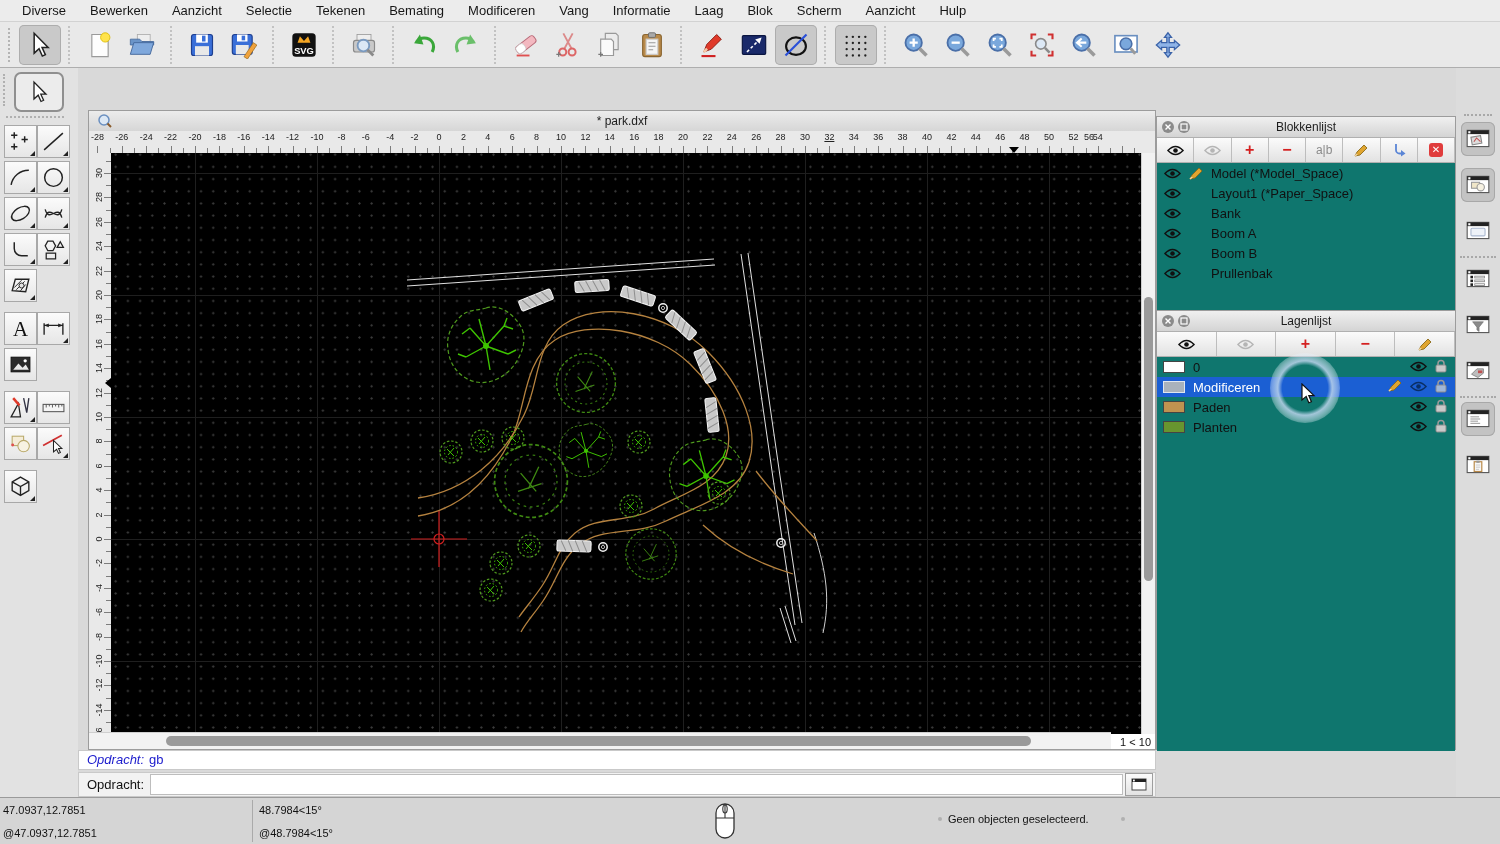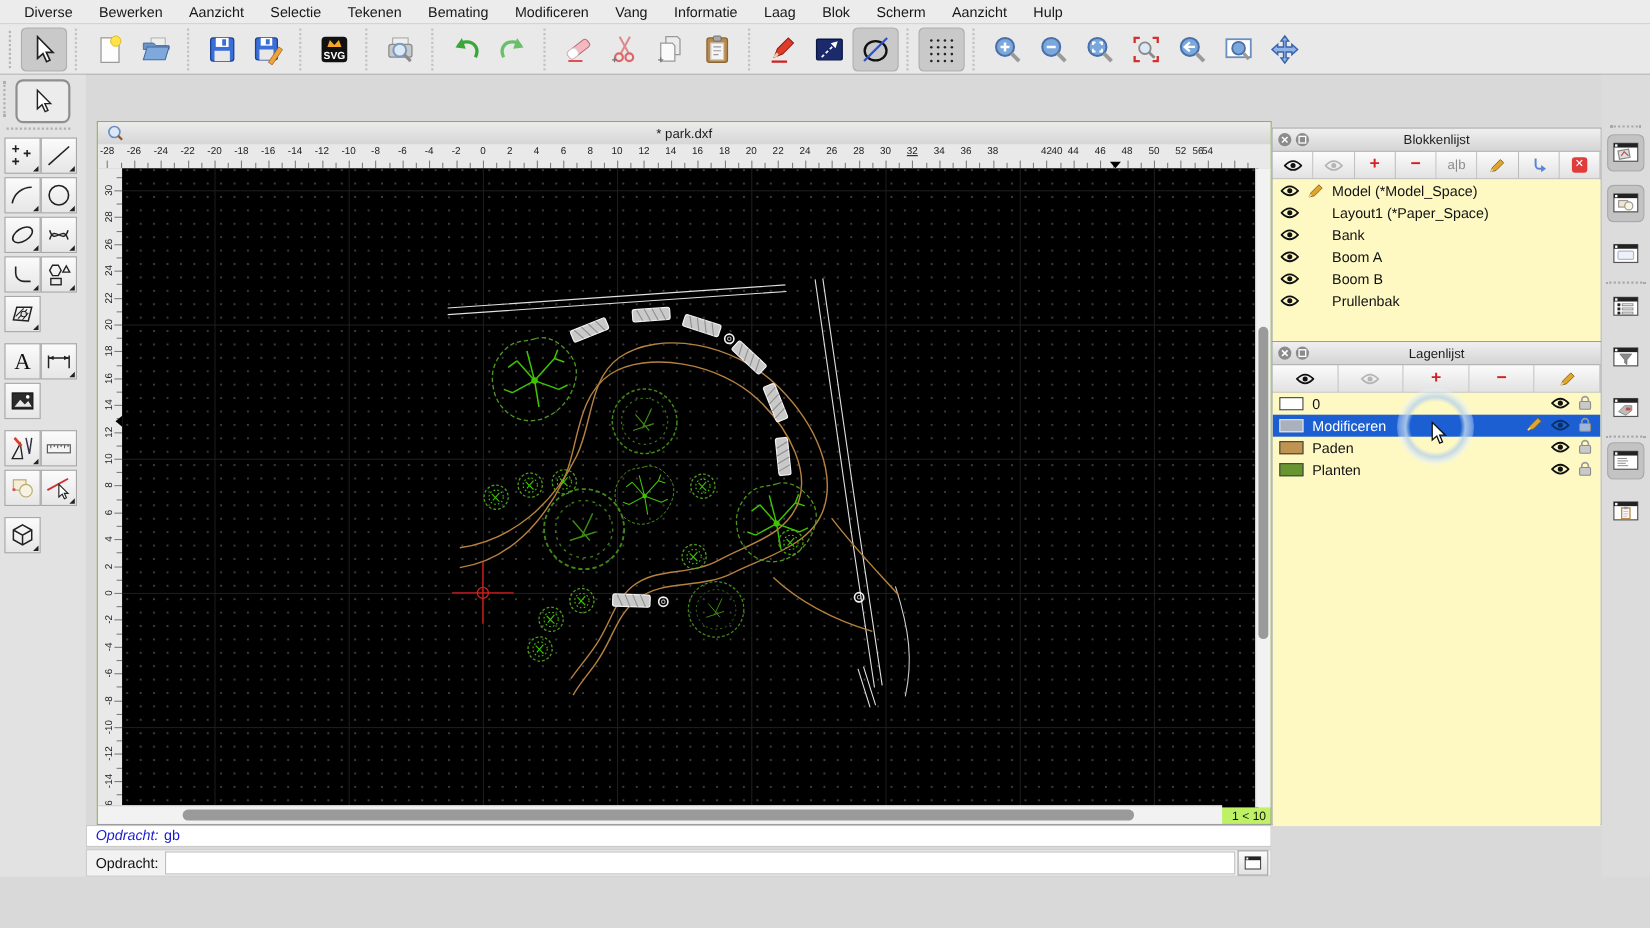--- a/index.html
+++ b/index.html
@@ -24,21 +24,21 @@
     border:2px solid #8f8f8f;border-radius:7px;display:flex;align-items:center;justify-content:center;}
   .pmain svg{width:24px;height:24px;}
   .pgrip-v{position:absolute;left:3px;top:6px;height:32px;border-left:2px dotted #b0b0b0;}
   .pgrip-h{position:absolute;left:6px;top:48px;width:58px;border-top:2px dotted #b0b0b0;}
   .pbtn{position:absolute;width:33px;height:33px;background:linear-gradient(#fbfbfb,#e6e6e6);
     border:1px solid #a8a8a8;box-sizing:border-box;display:flex;align-items:center;justify-content:center;}
   .pbtn svg{width:25px;height:25px;}
   .pbtn .fly{position:absolute;right:1px;bottom:1px;width:0;height:0;
     border-left:5px solid transparent;border-bottom:5px solid #222;}
   
-  .docwin{position:absolute;left:88px;top:110px;width:1068px;height:640px;background:#bef264;
+  .docwin{position:absolute;left:88px;top:110px;width:1068px;height:640px;background:#ffffff;
     border:1px solid #9c9c9c;box-sizing:border-box;}
   .doc-title{position:absolute;left:0;top:0;width:100%;height:20px;background:linear-gradient(#ececec,#d6d6d6);
     border-bottom:1px solid #b2b2b2;font-size:12px;color:#1c1c1c;text-align:center;line-height:20px;}
   .doc-icon{position:absolute;left:8px;top:2px;width:16px;height:16px;}
   .hruler{position:absolute;left:0;top:20px;width:1066px;height:22px;background:#e9e9e9;
     border-bottom:1px solid #bdbdbd;overflow:hidden;}
   .hnum{position:absolute;top:1px;transform:translateX(-50%);font-size:9px;color:#222;}
   .htick{position:absolute;bottom:0;width:1px;background:#7d7d7d;}
   .hmark{position:absolute;bottom:0;width:0;height:0;border-left:5px solid transparent;
     border-right:5px solid transparent;border-top:6px solid #000;}
@@ -64,21 +64,21 @@
   .scroll-label{position:absolute;right:4px;bottom:1px;font-size:11px;color:#111;}
   
   .panel{position:absolute;left:1156px;width:300px;background:#ececec;border:1px solid #9c9c9c;box-sizing:border-box;}
   .ptitle{height:20px;background:linear-gradient(#f0f0f0,#d4d4d4);border-bottom:1px solid #b0b0b0;
     position:relative;text-align:center;font-size:12px;color:#1c1c1c;line-height:20px;}
   .wbtn{position:absolute;top:4px;width:12px;height:12px;border-radius:50%;background:#8b8b8b;}
   .wbtn svg{width:12px;height:12px;display:block;}
   .pbar{display:flex;height:24px;border-bottom:1px solid #b0b0b0;}
   .pbarbtn{flex:1;background:linear-gradient(#fbfbfb,#e2e2e2);border-right:1px solid #bdbdbd;
     display:flex;align-items:center;justify-content:center;font-size:12px;}
-  .plist{background:#fef9c3;overflow:hidden;}
+  .plist{background:#0f766e;overflow:hidden;}
   .prow{height:20px;display:flex;align-items:center;font-size:13px;color:#111;}
   .prow .icn{width:18px;display:flex;justify-content:center;margin-left:6px;flex:0 0 auto;}
   .prow .sp{width:18px;margin-left:6px;flex:0 0 auto;}
   .lrow{height:20px;display:flex;align-items:center;font-size:13px;color:#111;position:relative;}
   .lrow.sel{background:#1b5fd3;color:#fff;}
   .swatch{width:22px;height:12px;border:1px solid #444;margin:0 8px 0 6px;box-sizing:border-box;flex:0 0 auto;}
   .lrow .right{position:absolute;right:8px;display:flex;gap:8px;align-items:center;}
   
   .rstrip{position:absolute;left:1456px;top:68px;width:44px;height:729px;background:#dcdcdc;}
   .rgrip{position:absolute;left:8px;top:46px;width:28px;border-top:2px dotted #a8a8a8;}
@@ -578,21 +578,21 @@
         <div class="hnum" style="left: 594px;">20</div>
         <div class="hnum" style="left: 618.4px;">22</div>
         <div class="hnum" style="left: 642.8px;">24</div>
         <div class="hnum" style="left: 667.2px;">26</div>
         <div class="hnum" style="left: 691.6px;">28</div>
         <div class="hnum" style="left: 716px;">30</div>
         <div class="hnum" style="left: 740.4px; text-decoration: underline;">32</div>
         <div class="hnum" style="left: 764.8px;">34</div>
         <div class="hnum" style="left: 789.2px;">36</div>
         <div class="hnum" style="left: 813.6px;">38</div>
-        <div class="hnum" style="left: 872px;">40</div>
+        <div class="hnum" style="left: 838px;">40</div>
         <div class="hnum" style="left: 862.4px;">42</div>
         <div class="hnum" style="left: 886.8px;">44</div>
         <div class="hnum" style="left: 911.2px;">46</div>
         <div class="hnum" style="left: 935.6px;">48</div>
         <div class="hnum" style="left: 960px;">50</div>
         <div class="hnum" style="left: 984.4px;">52</div>
         <div class="hnum" style="left: 1008.8px;">54</div>
         <div class="hnum" style="left: 988px; margin-left: 12px;">56</div>
         <div class="hmark" style="left: 919.543px;"></div>
       </div>
@@ -1079,18 +1079,33 @@
     <input class="cmd-input" type="text" value="" style="">
     <div class="cmd-toggle">
       <svg width="16" height="13" viewBox="0 0 16 13">
           <rect x="1" y="1" width="14" height="11" fill="#fff" stroke="#444"></rect>
           <rect x="1" y="1" width="14" height="3" fill="#222"></rect>
           <rect x="2" y="1.6" width="1.8" height="1.8" fill="#fff"></rect>
         </svg>
     </div>
   </div>
 
+  <div class="statusbar">
+    <div class="st-abs">47.0937,12.7851</div>
+    <div class="st-rel">@47.0937,12.7851</div>
+    <div class="st-div"></div>
+    <div class="st-pabs">48.7984&lt;15°</div>
+    <div class="st-prel">@48.7984&lt;15°</div>
+    <svg class="st-mouse" width="26" height="40" viewBox="0 0 26 40">
+      <rect x="4" y="3" width="18" height="34" rx="9" fill="#fff" stroke="#333" stroke-width="1.3"></rect>
+      <path d="M4,17 h18 M13,3 v14" stroke="#333" stroke-width="1.1"></path>
+      <ellipse cx="13" cy="8" rx="2.2" ry="4" fill="none" stroke="#333" stroke-width="1.1"></ellipse>
+    </svg>
+    <div class="st-dot" style="left:938px"></div>
+    <div class="st-sel">Geen objecten geselecteerd.</div>
+    <div class="st-dot" style="left:1121px"></div>
+  </div>
 
   <div class="ripple"></div>
   <svg class="cursor" width="16" height="22" viewBox="0 0 16 22">
     <path d="M1,1 L1,17 L5.2,13.4 L7.8,19.8 L10.4,18.7 L7.8,12.6 L13,12.6 Z" fill="#fff" stroke="#111" stroke-width="1.2"></path>
   </svg>
 </div>
 
 </body></html>

